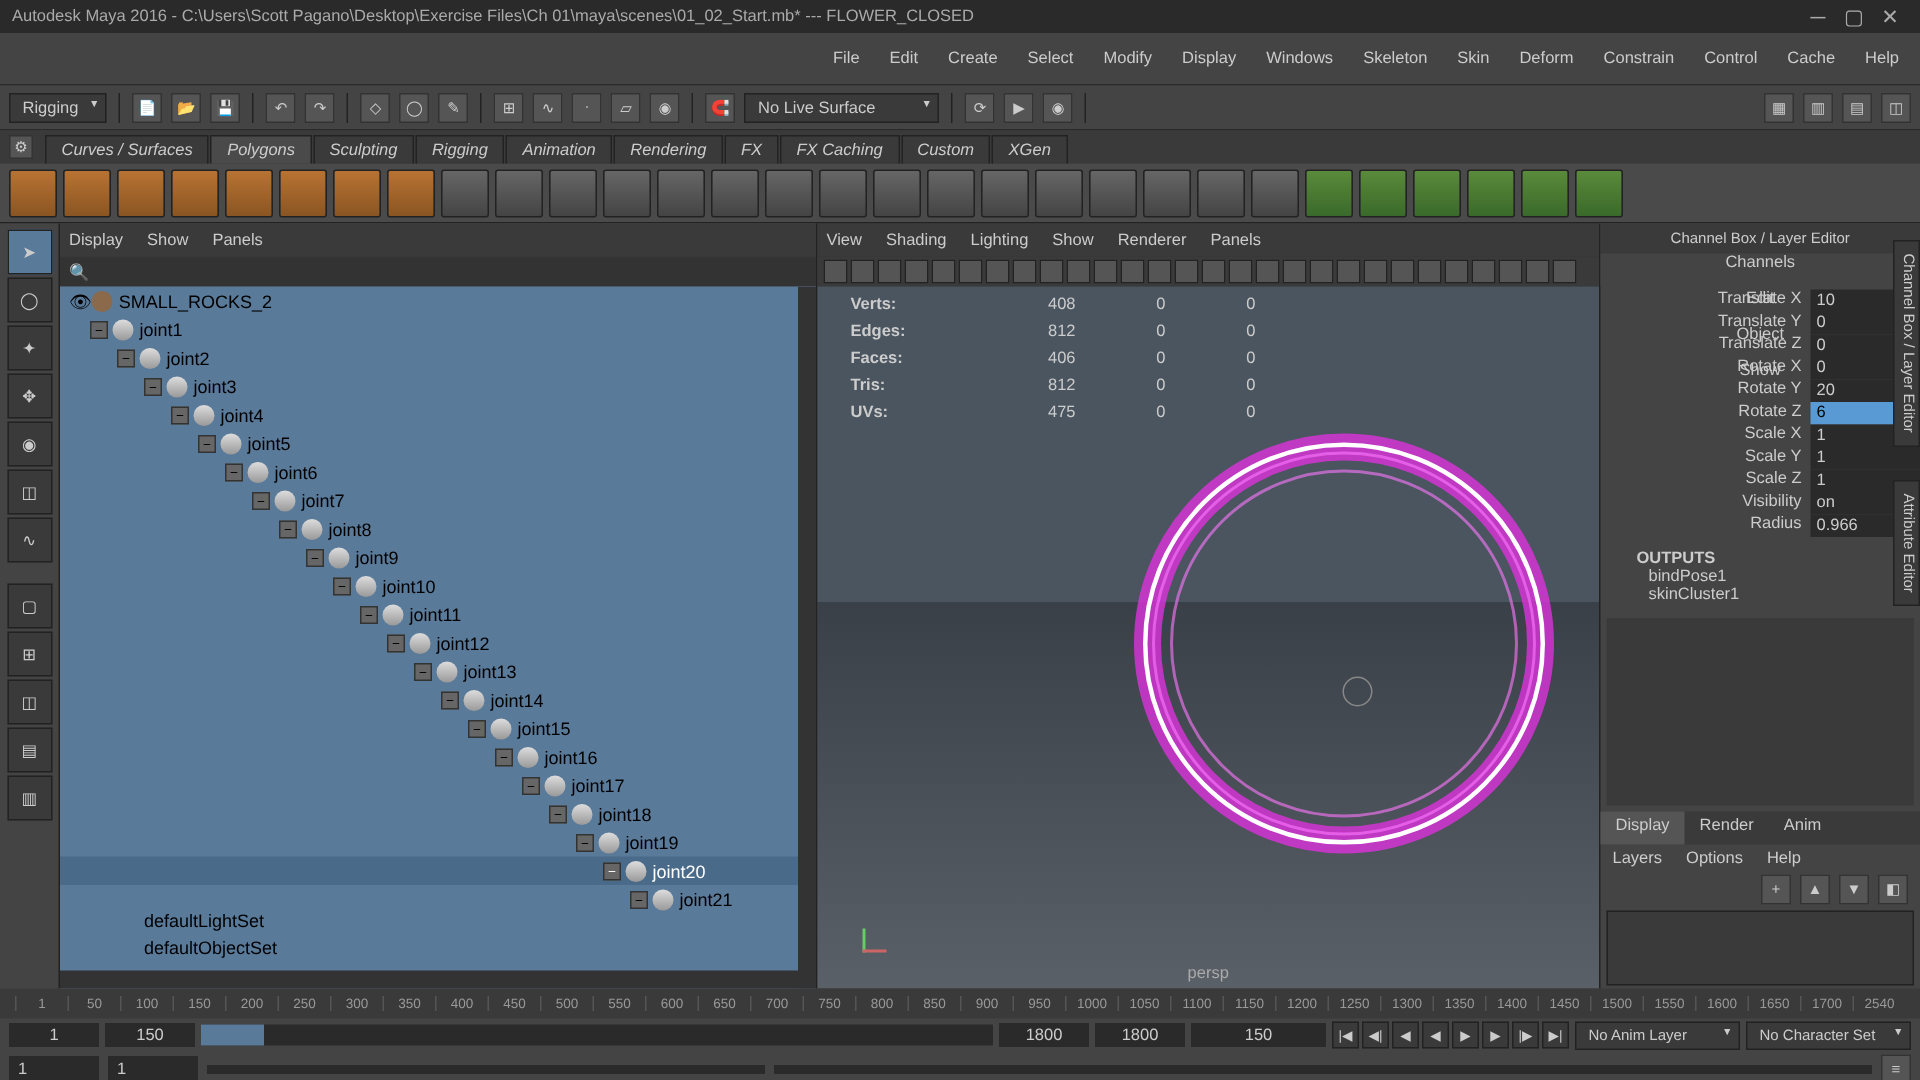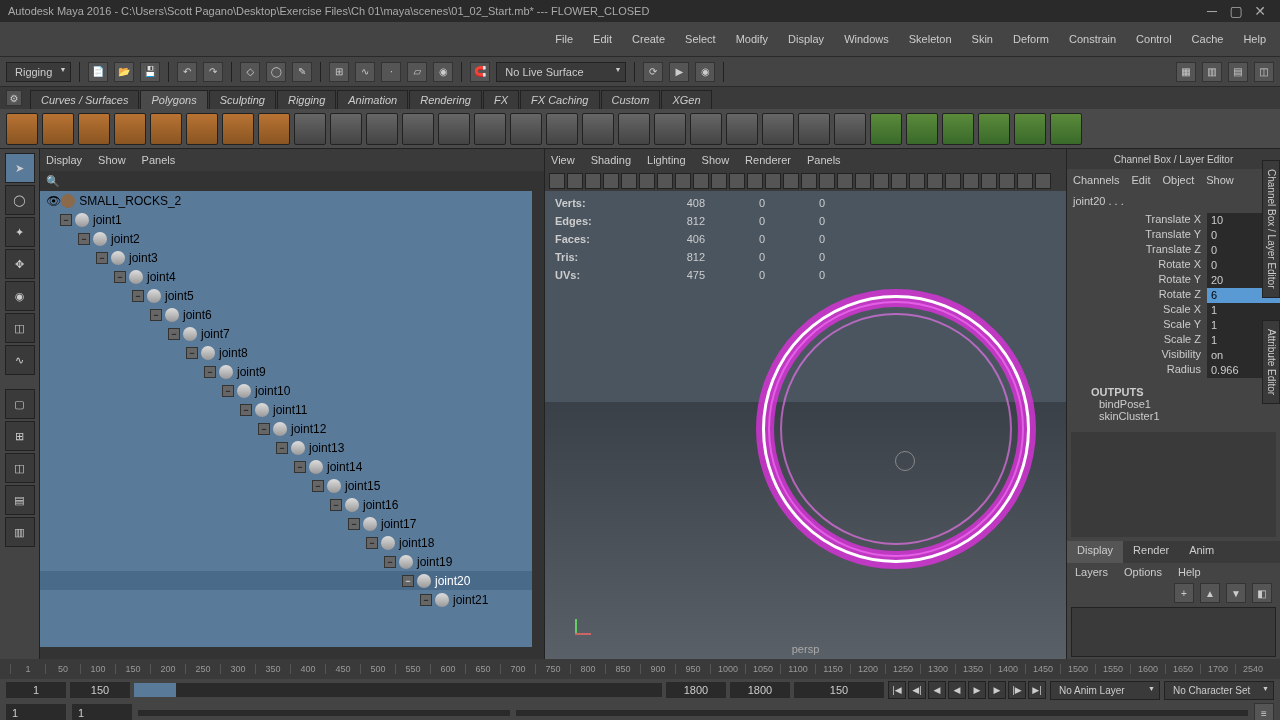--- a/index.html
+++ b/index.html
@@ -37,37 +37,37 @@
 .tree-row .exp { width: 12px; height: 12px; border: 1px solid #333; background: #666; margin-right: 3px; display: inline-flex; align-items: center; justify-content: center; font-size: 9px; cursor: pointer; }
 .tree-row .ic { width: 14px; height: 14px; background: #8a6a4a; border-radius: 7px; margin-right: 4px; display:inline-block; }
 .tree-row .ic.jt { background: linear-gradient(#ddd,#999); border-radius: 50%; }
 .footer-items { background: #5a7a9a; padding: 4px 10px; }
 .footer-items div { padding: 2px 0; display:flex; align-items:center; gap:6px; }
 .viewport { flex: 1; display: flex; flex-direction: column; background: #333; }
 .vp-toolbar { background: #3a3a3a; height: 20px; display: flex; align-items: center; padding: 0 4px; gap: 2px; }
 .vp-icon { width: 16px; height: 16px; background: #555; border: 1px solid #222; cursor: pointer; }
 .vp-canvas { flex: 1; background: linear-gradient(#4a5560 0%, #4a5560 45%, #3a4048 45%, #5a6068 100%); position: relative; overflow: hidden; }
 .hud { position: absolute; top: 6px; left: 10px; font-size: 11px; color: #ccc; }
-.hud-row { display: flex; gap: 0; height: 18px; }
+.hud-row { display: flex; gap: 0; height: 18px; margin-left: 12px; }
 .hud-row span:nth-child(1) { width: 80px; font-weight: bold; }
 .hud-row span:nth-child(2) { width: 70px; text-align: right; }
 .hud-row span:nth-child(3) { width: 60px; text-align: right; }
 .hud-row span:nth-child(4) { width: 60px; text-align: right; }
 .torus { position: absolute; bottom: 90px; right: 30px; width: 280px; height: 280px; border: 18px solid rgba(220,50,220,0.8); border-radius: 50%; }
 .torus::before { content:""; position:absolute; inset:-6px; border:2px solid rgba(255,120,255,0.6); border-radius:50%; }
 .torus::after { content:""; position:absolute; inset:6px; border:2px solid rgba(255,120,255,0.6); border-radius:50%; }
 .joints-ring { position: absolute; bottom: 96px; right: 36px; width: 268px; height: 268px; border: 3px solid #fff; border-radius: 50%; }
 .axis { position:absolute; bottom:20px; left:20px; width:24px; height:24px; }
 .axis .y{ position:absolute; left:10px; bottom:4px; width:2px; height:16px; background:#6c6; }
 .axis .x{ position:absolute; left:10px; bottom:4px; width:16px; height:2px; background:#c66; }
 .vp-cam { position:absolute; bottom:4px; left:50%; transform:translateX(-50%); color:#aaa; }
 .vp-cursor { position:absolute; top:260px; left:350px; width:20px; height:20px; border:1px solid #888; border-radius:50%; }
 .right-panel { width: 214px; background: #444; display: flex; flex-direction: column; border-left: 1px solid #222; }
 .rp-title { background: #3a3a3a; height: 20px; display: flex; align-items: center; justify-content: center; font-size: 10px; position:relative; }
-.rp-menu { background: #444; height: 22px; display: flex; align-items: center; gap: 12px; padding: 0 6px; }
+.rp-menu { background: #444; height: 22px; display: flex; align-items: center; gap: 12px; padding: 0 6px; flex-direction: column; }
 .rp-menu span { cursor: pointer; }
 .rp-obj { padding: 4px 6px; font-size: 11px; }
 .attrs { padding: 2px 0; }
 .attr-row { display: flex; height: 15px; }
 .attr-row .lbl { width: 140px; text-align: right; padding-right: 6px; }
 .attr-row .val { flex: 1; background: #2a2a2a; padding: 1px 4px; }
 .attr-row.hi .val { background: #5a9ad4; color: #000; }
 .rp-outputs { padding: 6px; font-size: 11px; margin-left: 18px; }
 .rp-spacer { flex: 1; background: #3a3a3a; margin: 4px; }
 .rp-tabs { display: flex; background: #3a3a3a; height: 22px; }
@@ -334,20 +334,30 @@
             <span class="exp">−</span>
             <span class="ic jt"></span>
             <span>joint20</span>
           </div>
           <div class="tree-row" style="padding-left: 380px;">
             <span class="exp">−</span>
             <span class="ic jt"></span>
             <span>joint21</span>
           </div>
         </div>
+      <div class="footer-items" style="position:absolute; bottom:14px; left:40px;">
+        <div>
+            <span class="ic"></span>
+            <span>defaultLightSet</span>
+          </div>
+        <div>
+            <span class="ic"></span>
+            <span>defaultObjectSet</span>
+          </div>
+      </div>
       <div class="scrollbar-y"></div>
       <div class="scrollbar-x"></div>
     </div>
   </div>
 
   <div class="viewport">
     <div class="panel-menu" id="vp-menu">
         <span>View</span>
         <span>Shading</span>
         <span>Lighting</span>
@@ -430,21 +440,20 @@
   </div>
 
   <div class="right-panel">
     <div class="rp-title">Channel Box / Layer Editor</div>
     <div class="rp-menu" id="cb-menu">
         <span>Channels</span>
         <span>Edit</span>
         <span>Object</span>
         <span>Show</span>
       </div>
-    <div class="rp-obj">joint20 . . .</div>
     <div class="attrs" id="attrs">
         <div class="attr-row">
           <div class="lbl">Translate X</div>
           <div class="val">10</div>
         </div>
         <div class="attr-row">
           <div class="lbl">Translate Y</div>
           <div class="val">0</div>
         </div>
         <div class="attr-row">

